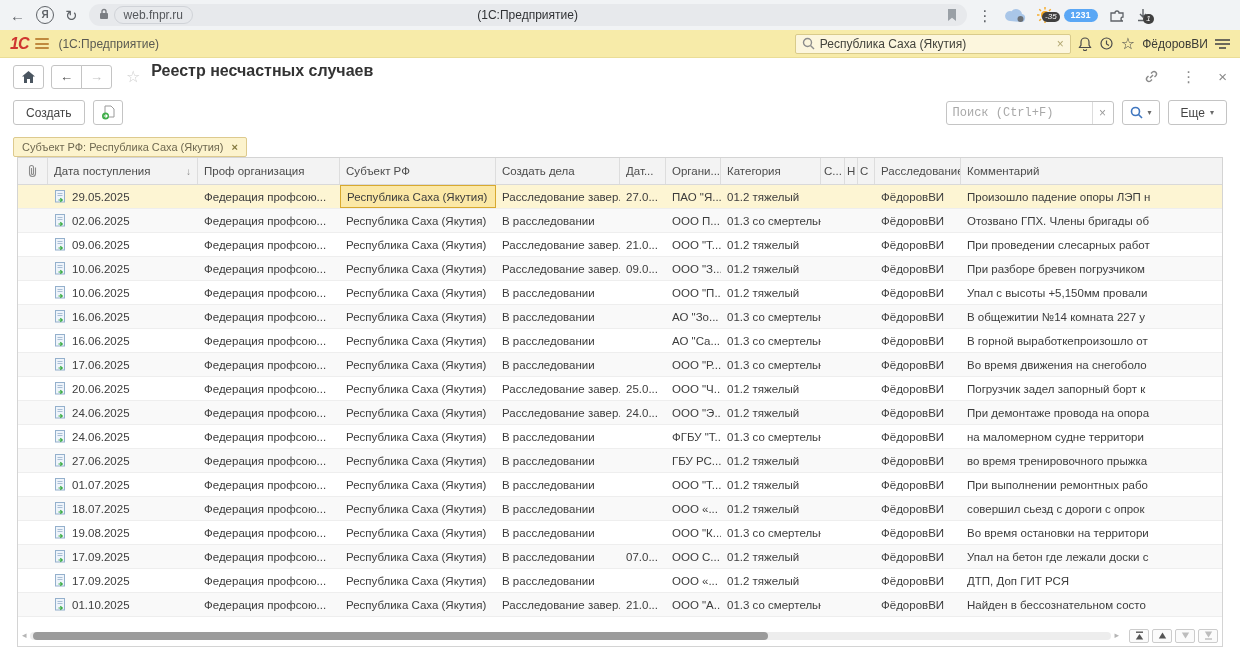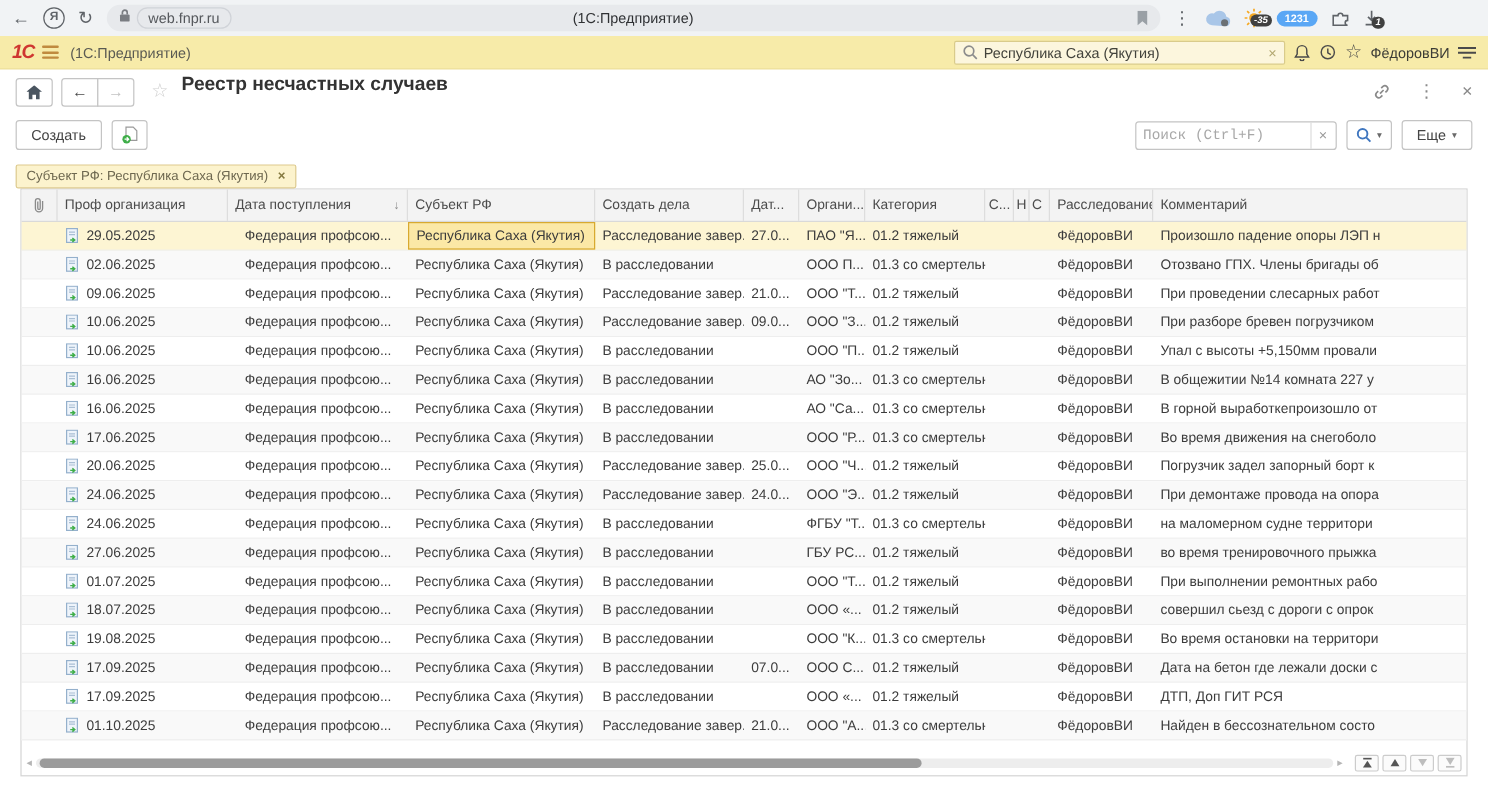--- a/index.html
+++ b/index.html
@@ -9,21 +9,21 @@
 
   
   .bbar{height:30px;background:#f1f3f5;display:flex;align-items:center;padding:0 10px;gap:11px;box-sizing:border-box}
   .bicon{color:#5f6368;font-size:15px;line-height:1;text-align:center}
   .ycirc{width:16px;height:16px;border:1.6px solid #5f6368;border-radius:50%;color:#5f6368;font-size:10px;line-height:16px;text-align:center;font-weight:bold;flex:0 0 auto}
   .omnibox{width:878px;height:22px;background:#e7e9ec;border-radius:12px;display:flex;align-items:center;padding:0 10px;position:relative;box-sizing:border-box;flex:0 0 auto}
   .urlchip{font-size:12px;color:#55585c;border:1px solid #d0d3d8;border-radius:10px;padding:1px 9px;margin-left:5px}
   .tabtitle{position:absolute;left:0;right:0;text-align:center;font-size:12px;color:#2f3134;pointer-events:none}
   .bmk{margin-left:auto;display:flex}
   .wicon{position:relative;display:flex;align-items:center}
-  .badge{position:absolute;right:-7px;top:5px;background:#404040;color:#fff;font-size:8px;line-height:10px;border-radius:6px;padding:0 3px;font-weight:bold}
+  .badge{position:absolute;right:-7px;top:5px;background:#404040;color:#fff;font-size:8px;line-height:10px;border-radius:6px;padding:0 3px;font-weight:normal}
   .badge.bl{right:-4px;top:6px}
   .pillbadge{background:#5aa7f5;color:#fff;font-size:9px;line-height:13px;border-radius:8px;padding:0 7px;font-weight:bold}
 
   
   .abar{height:28px;background:#f7eba9;border-bottom:1px solid #eadd97;display:flex;align-items:center;padding:0 10px;gap:7px;box-sizing:border-box}
   .logo1c{color:#cf3630;font-weight:bold;font-style:italic;font-size:16px;letter-spacing:-1px}
   .haming{display:inline-block}
   .haming i{display:block;width:14px;height:2px;background:#c08a3e;margin:2.5px 0;border-radius:1px}
   .abartitle{font-size:12px;color:#5a5a52;margin-left:2px}
   .gsearch{margin-left:auto;width:276px;height:20px;background:#fcf6dd;border:1px solid #d9cb8b;border-radius:2px;display:flex;align-items:center;padding:0 6px;gap:5px;font-size:12px;color:#43433c;box-sizing:border-box}
@@ -239,26 +239,26 @@
     </div>
   </div>
 
   <div class="grid">
     <div class="ghead" id="grid-head">
         <div class="hcell c-attach">
           <svg width="9" height="14" viewBox="0 0 9 14" fill="none" stroke="#8a8a8a" stroke-width="1.1">
             <path d="M7.5 3.5 v6 a3 3 0 0 1 -6 0 v-6 a2 2 0 0 1 4 0 v6 a1 1 0 0 1 -2 0 v-5.5"></path>
           </svg>
         </div>
-        <div class="hcell c-org">
-          <span>Проф организация</span>
-        </div>
         <div class="hcell c-date">
           <span>Дата поступления</span>
           <span class="sort">↓</span>
+        </div>
+        <div class="hcell c-org">
+          <span>Проф организация</span>
         </div>
         <div class="hcell c-subject">
           <span>Субъект РФ</span>
         </div>
         <div class="hcell c-status">
           <span>Создать дела</span>
         </div>
         <div class="hcell c-date2">
           <span>Дат...</span>
         </div>
@@ -644,21 +644,21 @@
           <div class="cell c-org">Федерация профсою...</div>
           <div class="cell c-subject">Республика Саха (Якутия)</div>
           <div class="cell c-status">В расследовании</div>
           <div class="cell c-date2">07.0...</div>
           <div class="cell c-company">ООО С...</div>
           <div class="cell c-category">01.2 тяжелый</div>
           <div class="cell c-cs1"></div>
           <div class="cell c-cs2"></div>
           <div class="cell c-cs3"></div>
           <div class="cell c-resp">ФёдоровВИ</div>
-          <div class="cell c-comment">Дата на бетон где лежали доски с</div>
+          <div class="cell c-comment">Упал на бетон где лежали доски с</div>
         </div>
         <div class="grow">
           <div class="cell c-attach"></div>
           <div class="cell c-date">
             <svg width="13" height="13" viewBox="0 0 13 13">
               <rect x="1.5" y="0.5" width="9" height="11.5" fill="#eef4fb" stroke="#94b0cc"></rect>
               <line x1="3.5" y1="3.5" x2="8.5" y2="3.5" stroke="#a9bed4"></line>
               <line x1="3.5" y1="5.5" x2="8.5" y2="5.5" stroke="#a9bed4"></line>
               <path d="M4.5 10 h3.2 M6.3 8.3 l2 1.7 -2 1.7" stroke="#3fae49" stroke-width="1.2" fill="none"></path>
             </svg>

